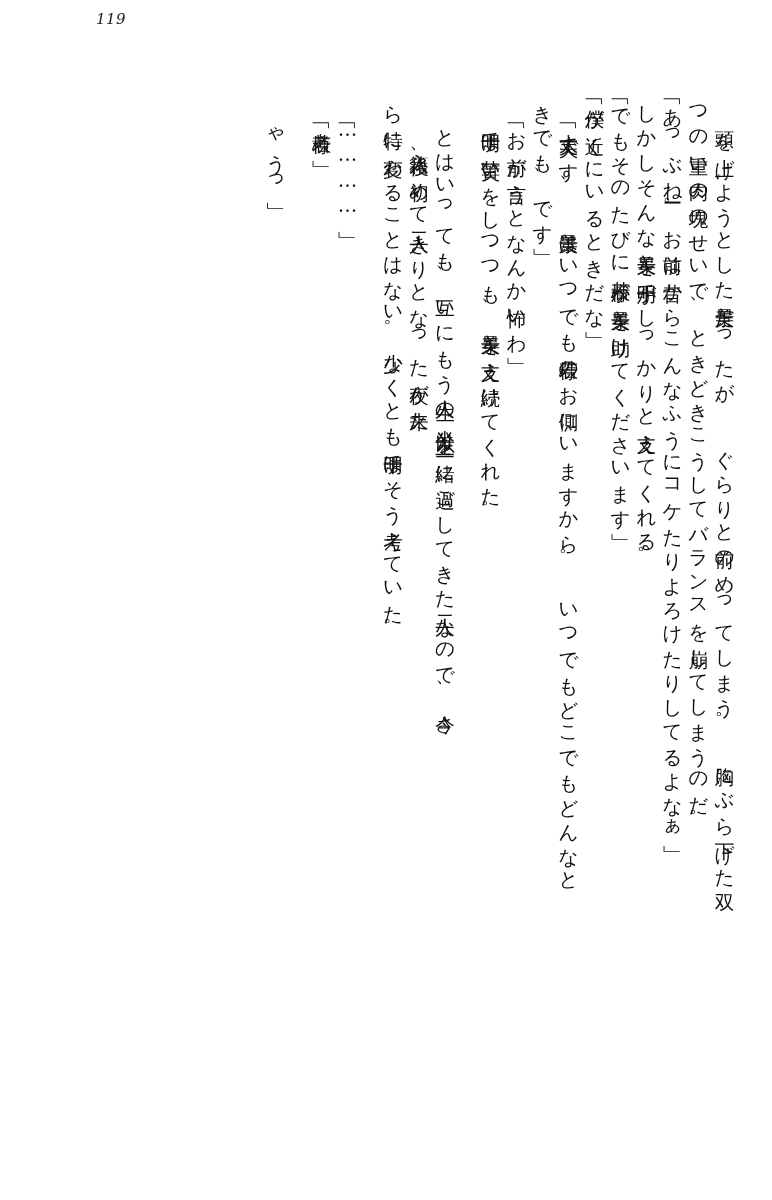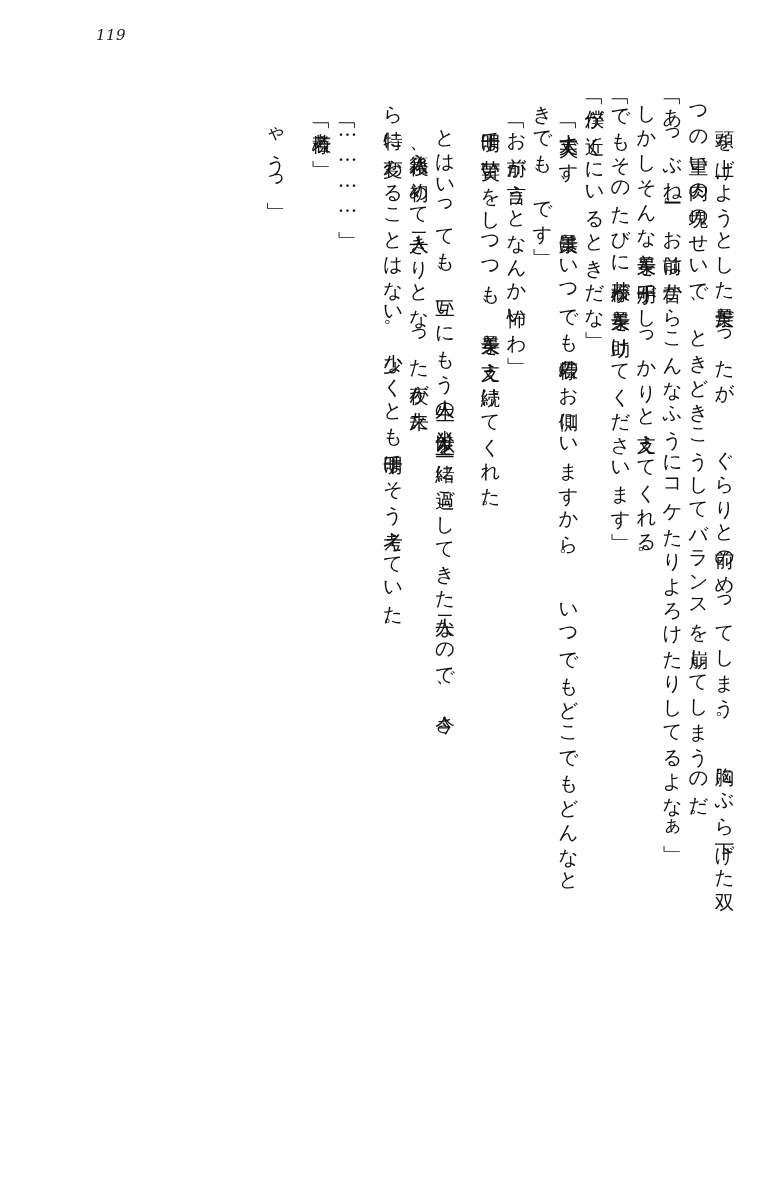--- a/index.html
+++ b/index.html
@@ -11,21 +11,21 @@
     position: relative;
     width: 772px;
     height: 1200px;
     background: #ffffff;
     overflow: hidden;
     font-family: "DejaVu Serif", "Liberation Serif", serif;
     color: #1a1a1a;
   }
   .page-number {
     position: absolute;
-    top: 26px;
+    top: 10px;
     left: 96px;
     font-family: "DejaVu Serif", "Liberation Serif", serif;
     font-style: italic;
     font-size: 15px;
     color: #1a1a1a;
     letter-spacing: 0.5px;
   }
   .text-block {
     position: absolute;
     top: 92px;

